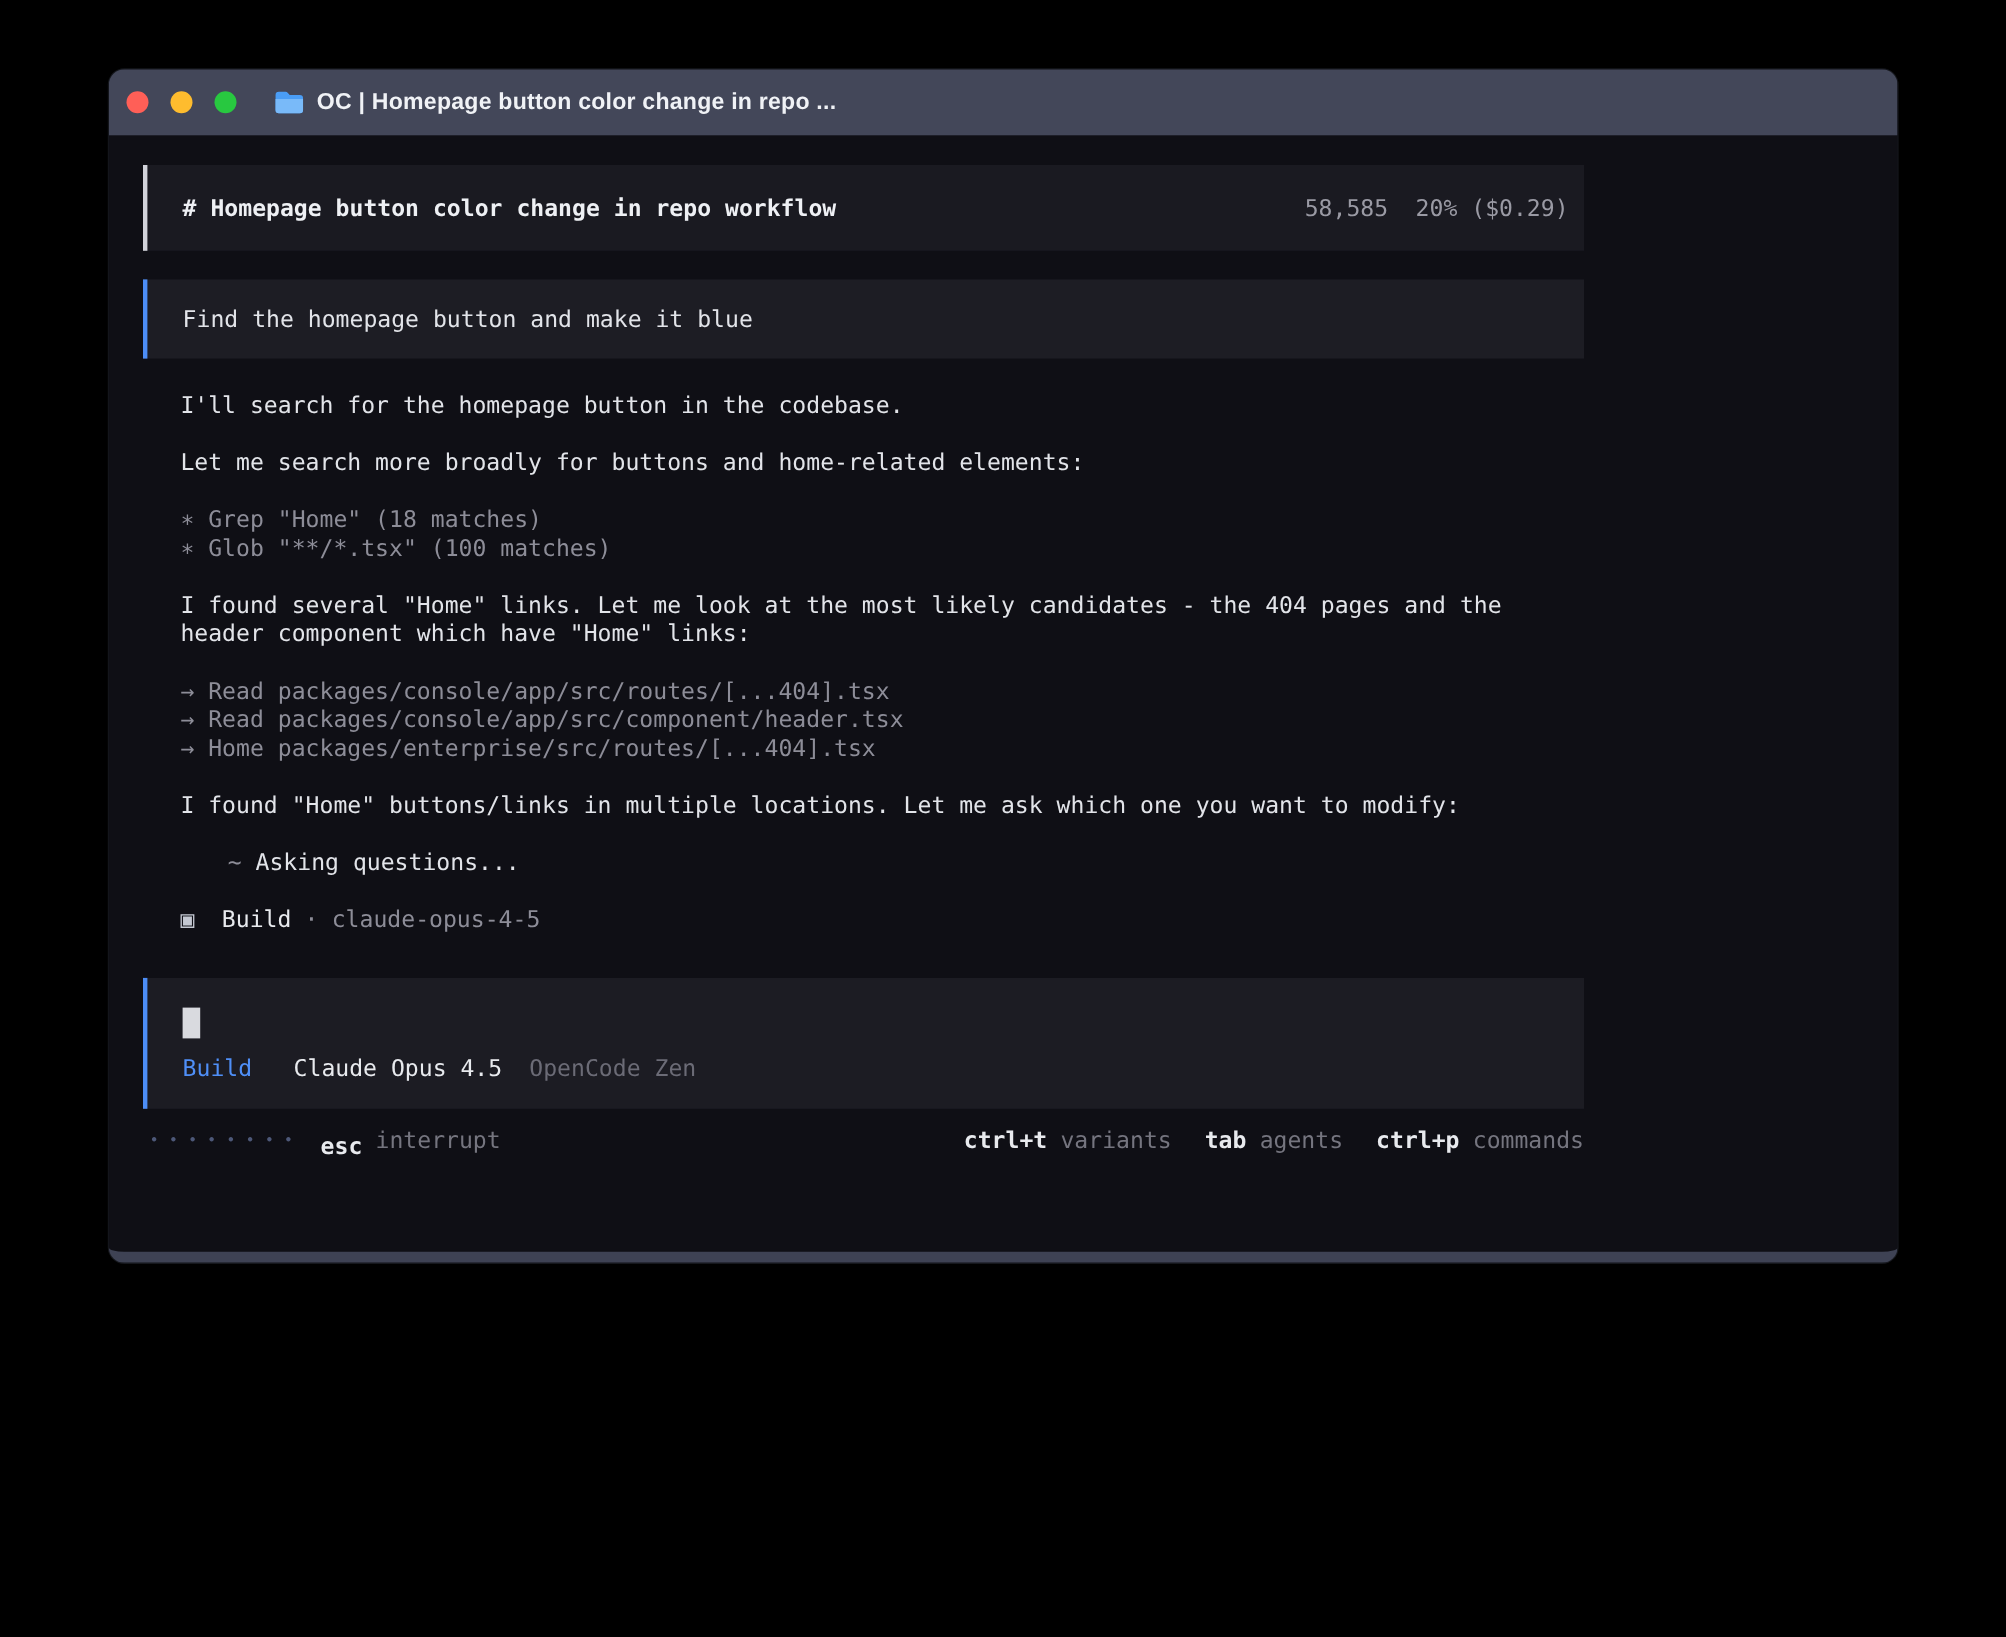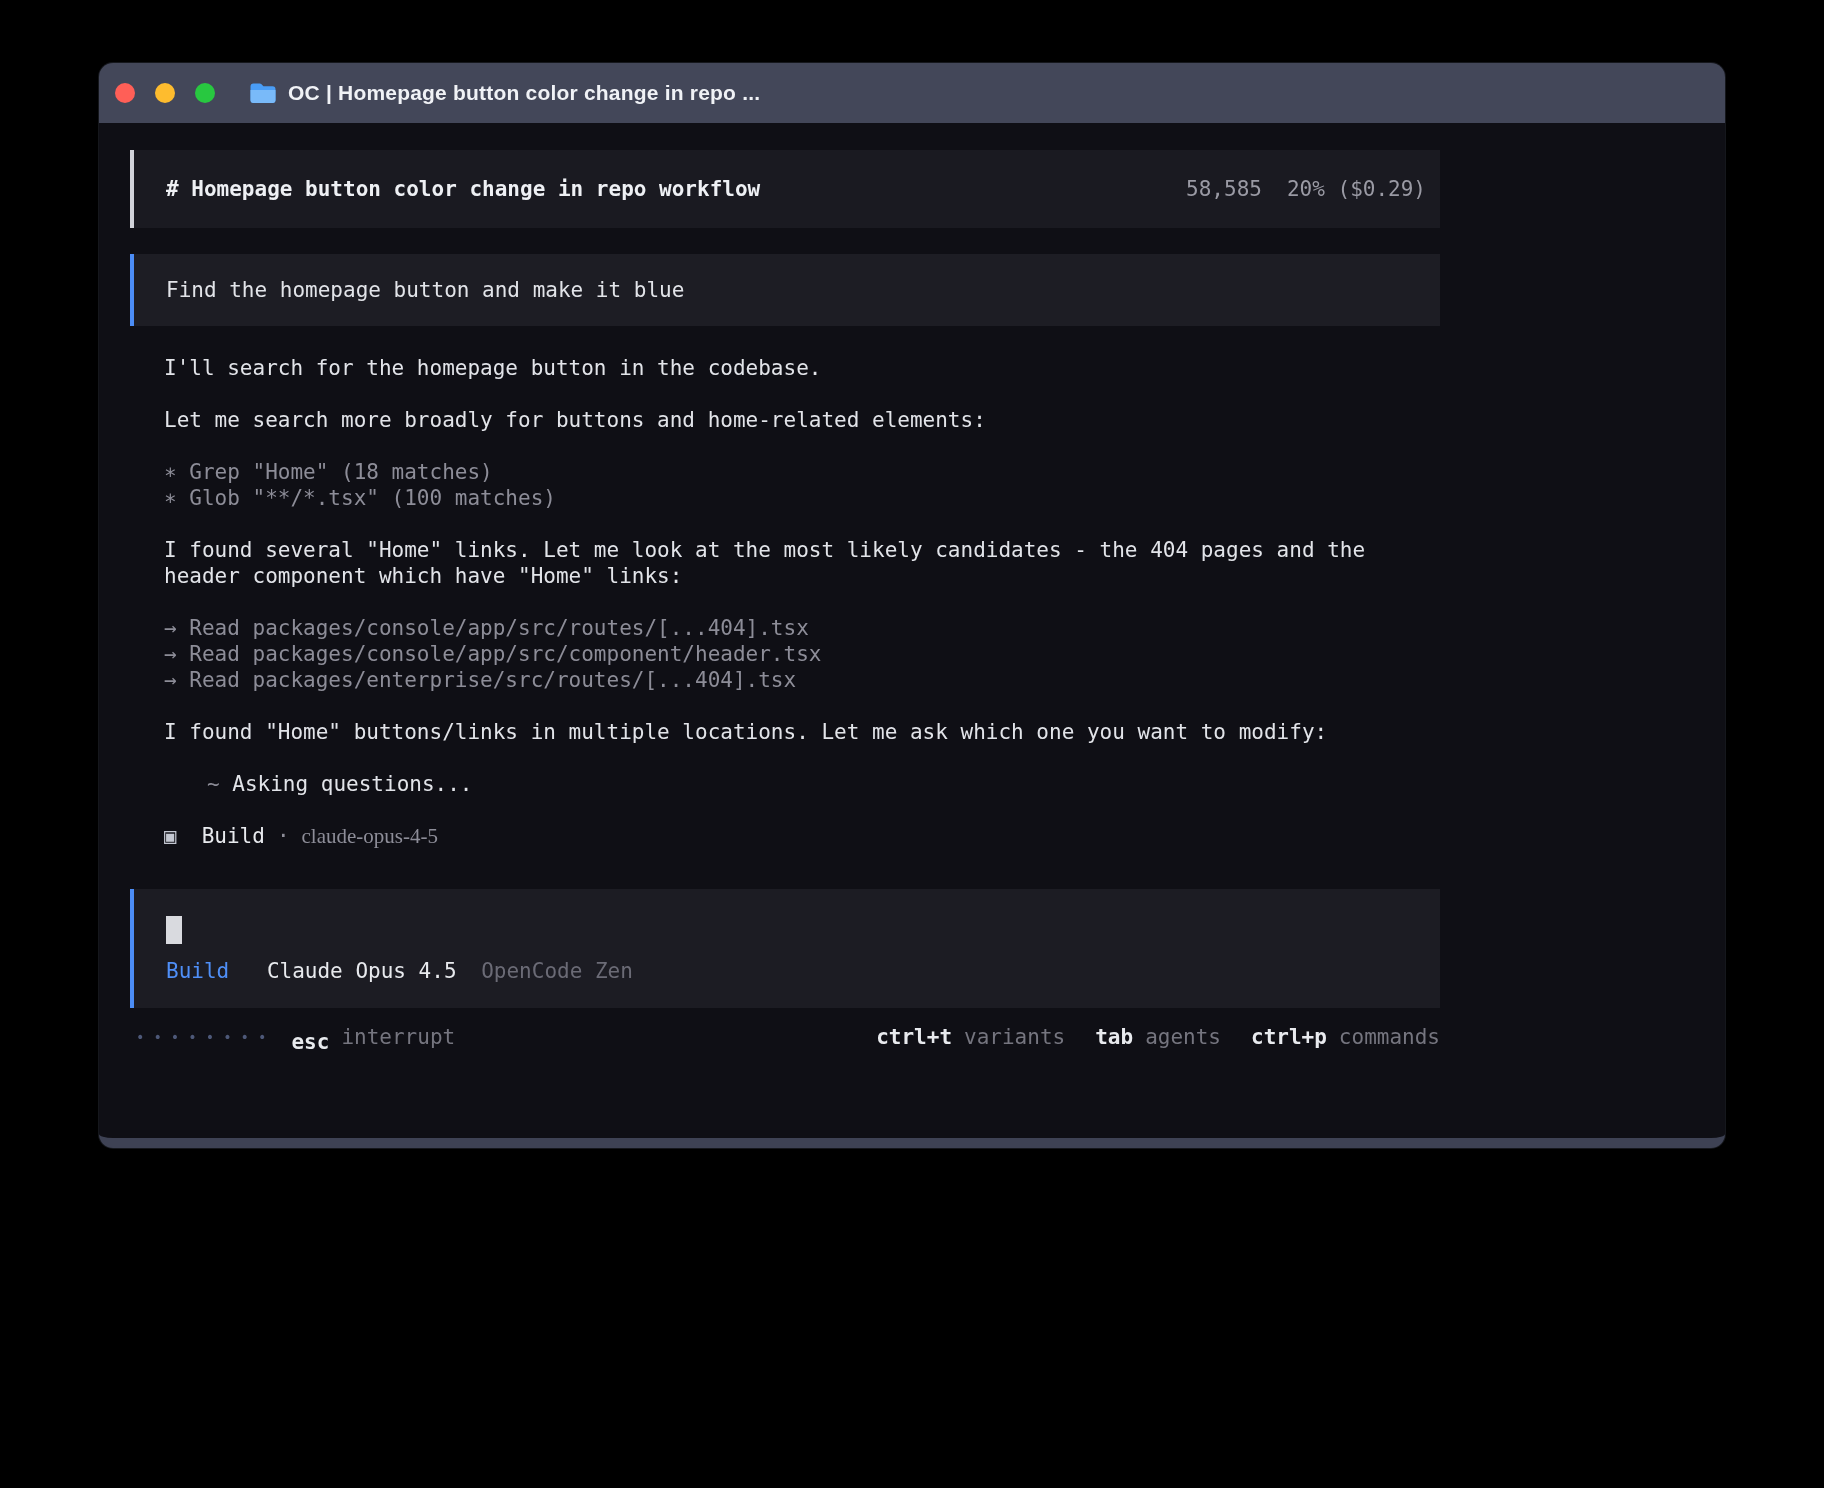--- a/index.html
+++ b/index.html
@@ -71,21 +71,21 @@
   .t-text  { color:#e2e4e9; max-width:1276px; }
   .t-tool  { }
   .tool-line { color:#8d8d98; white-space:nowrap; }
   .t-status .gray { color:#8d8d98; }
   .t-status { color:#e2e4e9;margin-left:43px; }
 
   .agent-line { margin-top:26px; padding-left:34px; display:flex; align-items:center; white-space:nowrap; }
   .agent-icon  { color:#c3c7d1; }
   .agent-name  { margin-left:25px; color:#e8eaee; }
   .agent-sep   { margin-left:12px; color:#8d8d98; }
-  .agent-model { margin-left:12px; color:#8d8d98;font-family:Liberation Serif, serif; }
+  .agent-model { margin-left:12px; color:#8d8d98; }
 
   .input-box {
     width:1310px;
     margin-top:40px;
     background:#1c1c23;
     border-left:4px solid #4c8df6;
     padding:27px 32px 24px;
   }
   .cursor {
     display:inline-block; width:16px; height:28px;
@@ -146,21 +146,21 @@
         <div class="t-text">I'll search for the homepage button in the codebase.</div>
         <div class="t-text">Let me search more broadly for buttons and home-related elements:</div>
         <div class="t-tool">
           <div class="tool-line">∗ Grep "Home" (18 matches)</div>
           <div class="tool-line">∗ Glob "**/*.tsx" (100 matches)</div>
         </div>
         <div class="t-text">I found several "Home" links. Let me look at the most likely candidates - the 404 pages and the header component which have "Home" links:</div>
         <div class="t-tool">
           <div class="tool-line">→ Read packages/console/app/src/routes/[...404].tsx</div>
           <div class="tool-line">→ Read packages/console/app/src/component/header.tsx</div>
-          <div class="tool-line">→ Read packages/enterprise/src/routes/[...404].tsx</div>
+          <div class="tool-line">→ Home packages/enterprise/src/routes/[...404].tsx</div>
         </div>
         <div class="t-text">I found "Home" buttons/links in multiple locations. Let me ask which one you want to modify:</div>
         <div class="t-status"><span class="gray">~ </span><span>Asking questions...</span></div>
       </div>
 
     <div class="agent-line">
       <span class="agent-icon">▣</span>
       <span class="agent-name">Build</span>
       <span class="agent-sep">·</span>
       <span class="agent-model">claude-opus-4-5</span>

